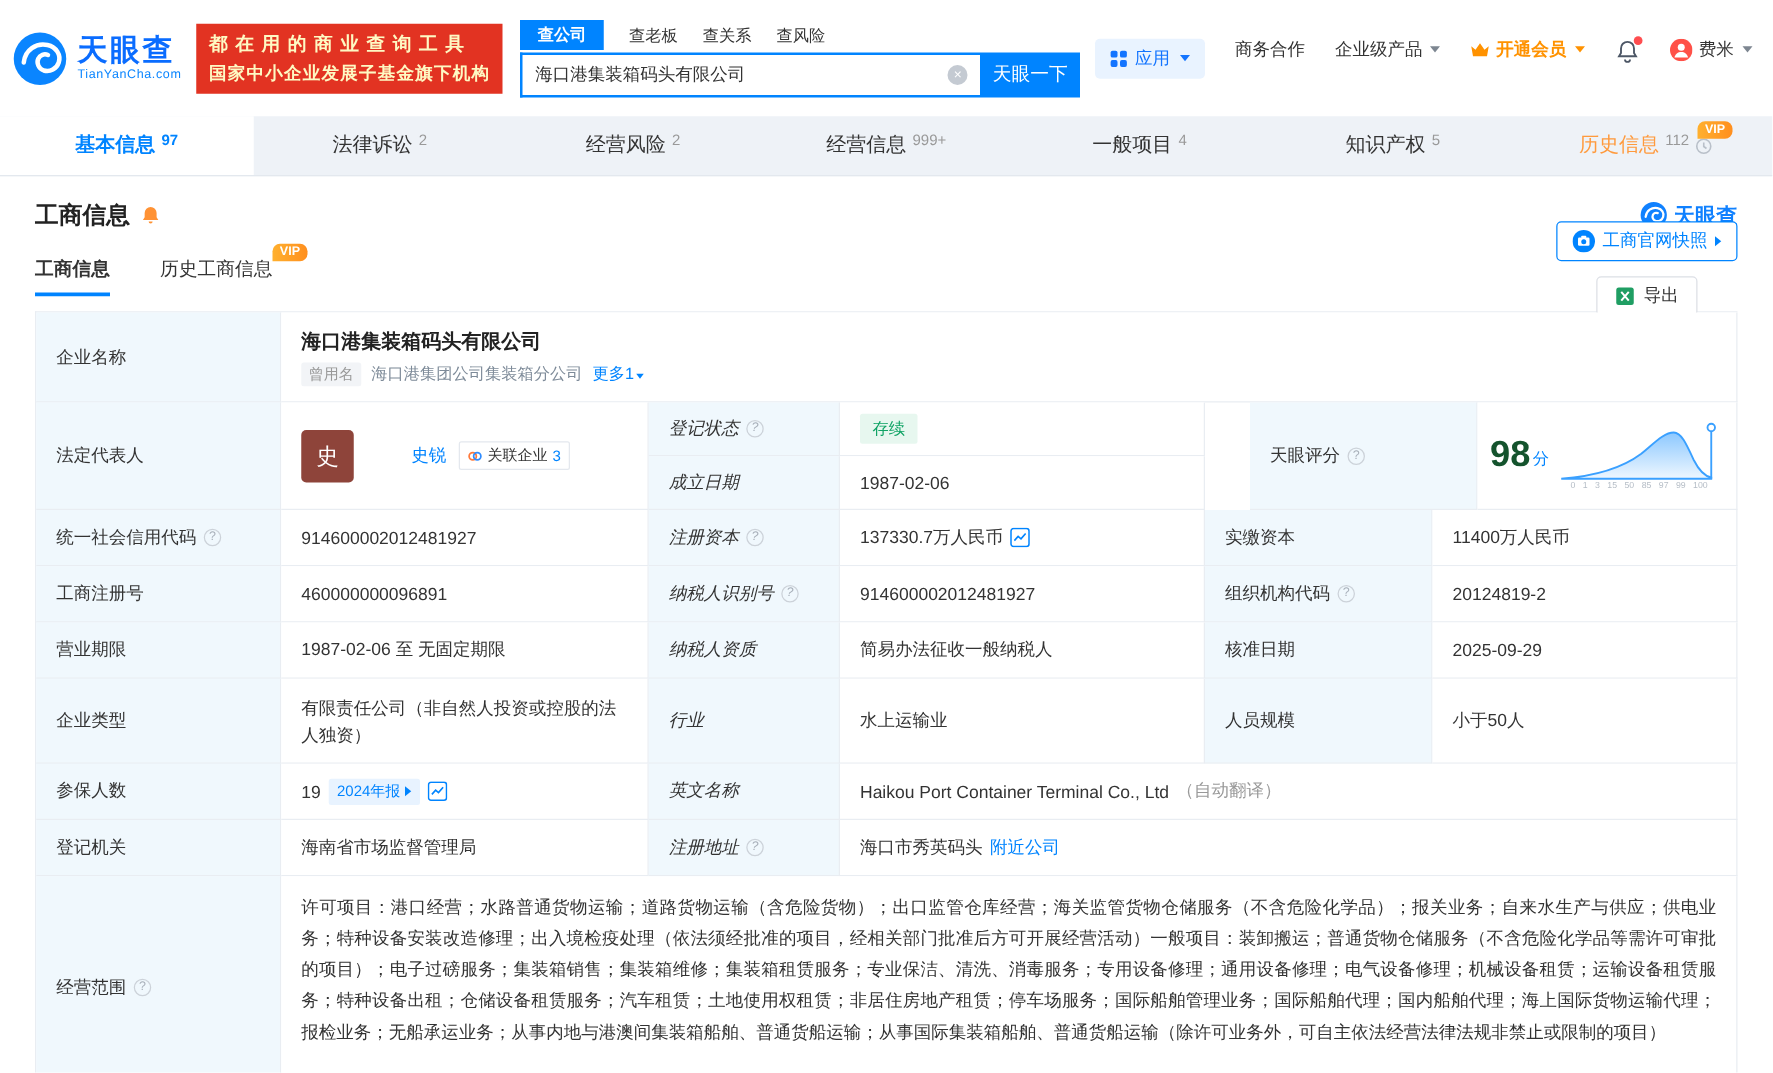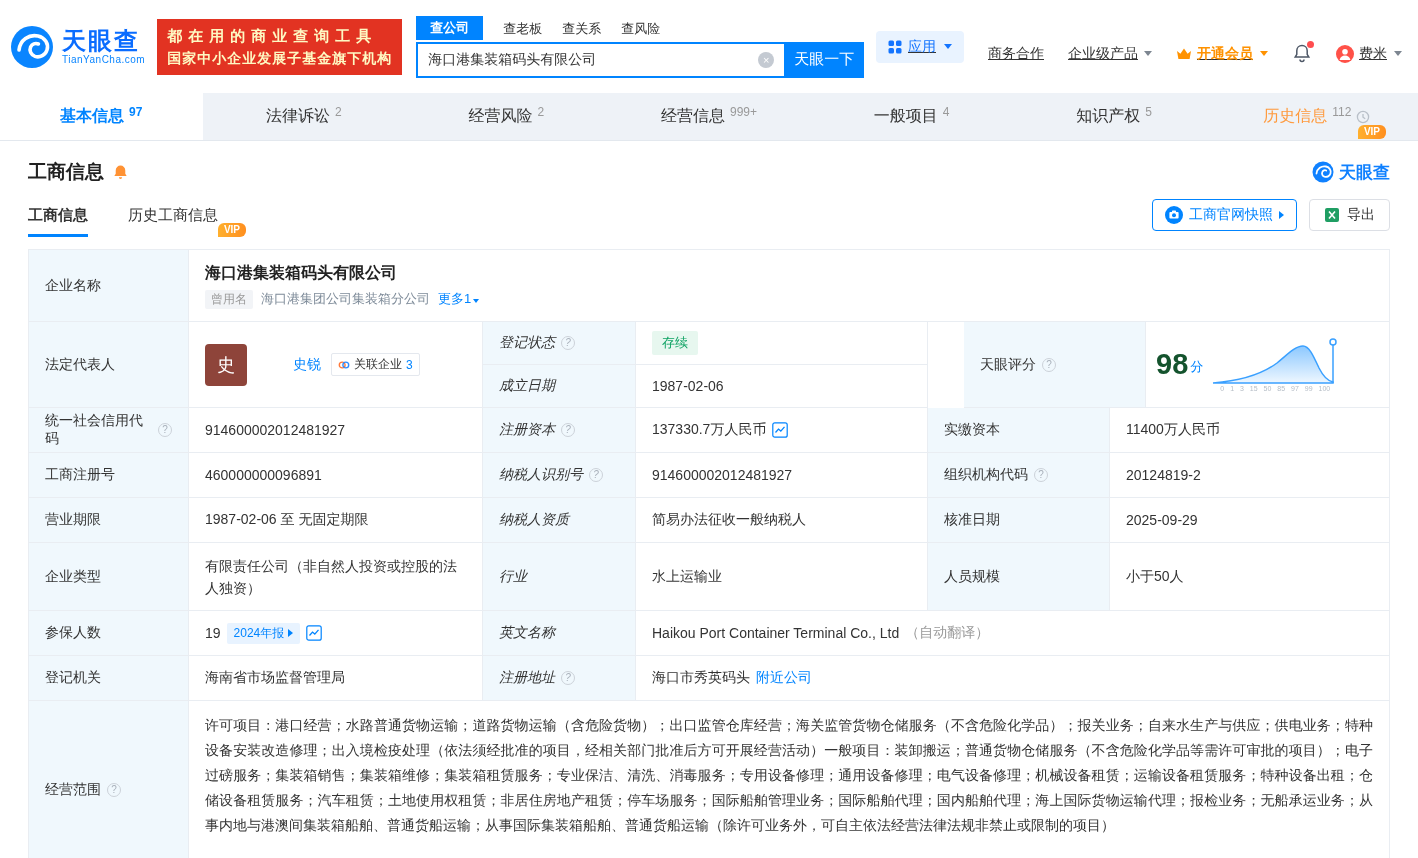--- a/index.html
+++ b/index.html
@@ -20,70 +20,70 @@
   .stab { font-size:13px; color:#333; cursor:pointer; padding:2px 0; }
   .stab.active { background:#0084ff; color:#fff; padding:3px 14px; font-weight:bold; }
   .search-row { display:flex; }
   .search-input-wrap { position:relative; }
   .search-input { width:368px; height:36px; border:2px solid #0084ff; border-right:none; padding:0 34px 0 10px;
     font-size:14px; color:#333; outline:none; font-family:inherit; }
   .clear-icon { position:absolute; right:10px; top:10px; width:16px; height:16px; border-radius:50%;
     background:#c4cad2; color:#fff; font-size:11px; line-height:16px; text-align:center; cursor:pointer; }
   .search-btn { width:80px; height:36px; background:#0084ff; color:#fff; border:none; font-size:15px;
     cursor:pointer; font-family:inherit; }
-  .header-right { margin-left:auto; display:flex; align-items:flex-end; gap:24px; font-size:14px;text-decoration:underline; }
+  .header-right { margin-left:auto; display:flex; align-items:flex-start; gap:24px; font-size:14px; }
   .apps-btn { background:#e9f3ff; color:#1374ff; padding:7px 12px; border-radius:4px; display:flex;
     align-items:center; gap:6px; cursor:pointer; }
   .nav-link { color:#333; cursor:pointer; display:flex; align-items:center; gap:4px; }
   .nav-vip { color:#ff9200; cursor:pointer; display:flex; align-items:center; gap:5px; font-weight:bold; }
   .bell-wrap { position:relative; cursor:pointer; display:flex; }
   .red-dot { position:absolute; top:-2px; right:-2px; width:7px; height:7px; background:#ff4d4f; border-radius:50%; }
   .user-menu { display:flex; align-items:center; gap:5px; cursor:pointer; }
   .caret { display:inline-block; width:0; height:0; border-left:4px solid transparent;
     border-right:4px solid transparent; border-top:5px solid #7d8691; margin-left:2px; }
   .caret.blue { border-top-color:#1374ff; } .caret.orange { border-top-color:#ff9200; }
 
   
   .tabs { display:flex; height:48px; background:#eef2f7; border-bottom:1px solid #e3e8ee; }
   .tab { flex:1; display:flex; align-items:center; justify-content:center; gap:5px; font-size:16px;
     color:#333; cursor:pointer; position:relative; }
   .tab .tab-count { font-size:12px; color:#999; transform:translateY(-5px); }
   .tab.active { background:#fff; color:#0084ff; font-weight:bold; }
   .tab.active .tab-count { color:#0084ff; }
   .tab.history { color:#ff9a3d; }
   .vip-badge { position:absolute; top:4px; right:32px; background:linear-gradient(90deg,#ffb02e,#ff8f1f);
-    color:#fff; font-size:10px; font-weight:bold; padding:1px 6px; border-radius:6px 6px 6px 0; line-height:12px;margin-top:28px; }
+    color:#fff; font-size:10px; font-weight:bold; padding:1px 6px; border-radius:6px 6px 6px 0; line-height:12px; }
 
   
   .content { padding:0 28px; }
   .section-head { padding-top:18px; height:44px; display:flex; align-items:center; gap:8px; }
   .section-title { font-size:19px; font-weight:bold; color:#222; }
   .watermark { margin-left:auto; display:flex; align-items:center; gap:5px; color:#1081ff;
     font-size:17px; font-weight:bold; }
   .subtab-row { margin-top:8px; display:flex; align-items:center; height:44px; }
   .subtab { margin-right:40px; font-size:15px; height:100%; display:flex; align-items:center;
     position:relative; cursor:pointer; color:#333; }
   .subtab.active { font-weight:bold; }
   .subtab.active::after { content:""; position:absolute; left:0; right:0; bottom:0; height:3px; background:#0084ff; }
   .subtab .vip-badge { top:2px; right:-28px; }
-  .actions { margin-left:auto; display:flex; align-items:center; gap:12px; }
+  .actions { margin-left:auto; display:flex; align-items:center; gap:12px;flex-direction:column; }
   .btn-snapshot { display:flex; align-items:center; gap:6px; padding:0 12px; height:32px; background:#fff;
     border:1px solid #0084ff; border-radius:4px; color:#0084ff; font-size:14px; cursor:pointer; font-family:inherit; }
   .btn-export { display:flex; align-items:center; gap:7px; padding:0 14px; height:32px; background:#fff;
     border:1px solid #dcdfe5; border-radius:4px; color:#333; font-size:14px; cursor:pointer; font-family:inherit; }
   .tri-right { display:inline-block; width:0; height:0; border-top:4px solid transparent;
     border-bottom:4px solid transparent; border-left:5px solid currentColor; }
 
   
   .info-table { margin-top:12px; border-top:1px solid #e9edf2; border-left:1px solid #e9edf2; }
   .trow { display:flex; }
   .cell { border-right:1px solid #e9edf2; border-bottom:1px solid #e9edf2; display:flex; align-items:center;
     padding:0 16px; gap:6px; font-size:14px; color:#333; background:#fff; }
   .cell.label { background:#f0f8fd; }
-  .c1 { width:160px; flex:none;align-items:center; } .c2 { width:294px; flex:none; } .c3 { width:153px; flex:none;font-style:italic; }
+  .c1 { width:196px; flex:none;align-items:center; } .c2 { width:294px; flex:none; } .c3 { width:153px; flex:none;font-style:italic; }
   .c4 { width:292px; flex:none; } .c5 { width:182px; flex:none; } .c6 { flex:1; min-width:0; }
   .rest { flex:1; min-width:0; }
   .help { width:14px; height:14px; border-radius:50%; border:1px solid #ccd2d9; color:#a8b0ba;
     font-size:10px; line-height:12px; text-align:center; flex:none; cursor:pointer; }
   .link { color:#0084ff; cursor:pointer; text-decoration:none; }
   .company-cell { flex-direction:column; align-items:flex-start; justify-content:center; gap:6px; }
   .cname { font-size:16px; font-weight:bold; color:#222; }
   .former { display:flex; align-items:center; gap:8px; font-size:13px; }
   .former-tag { background:#f2f4f7; color:#999; font-size:12px; padding:1px 6px; border-radius:2px; }
   .former-name { color:#7e8b99; }

